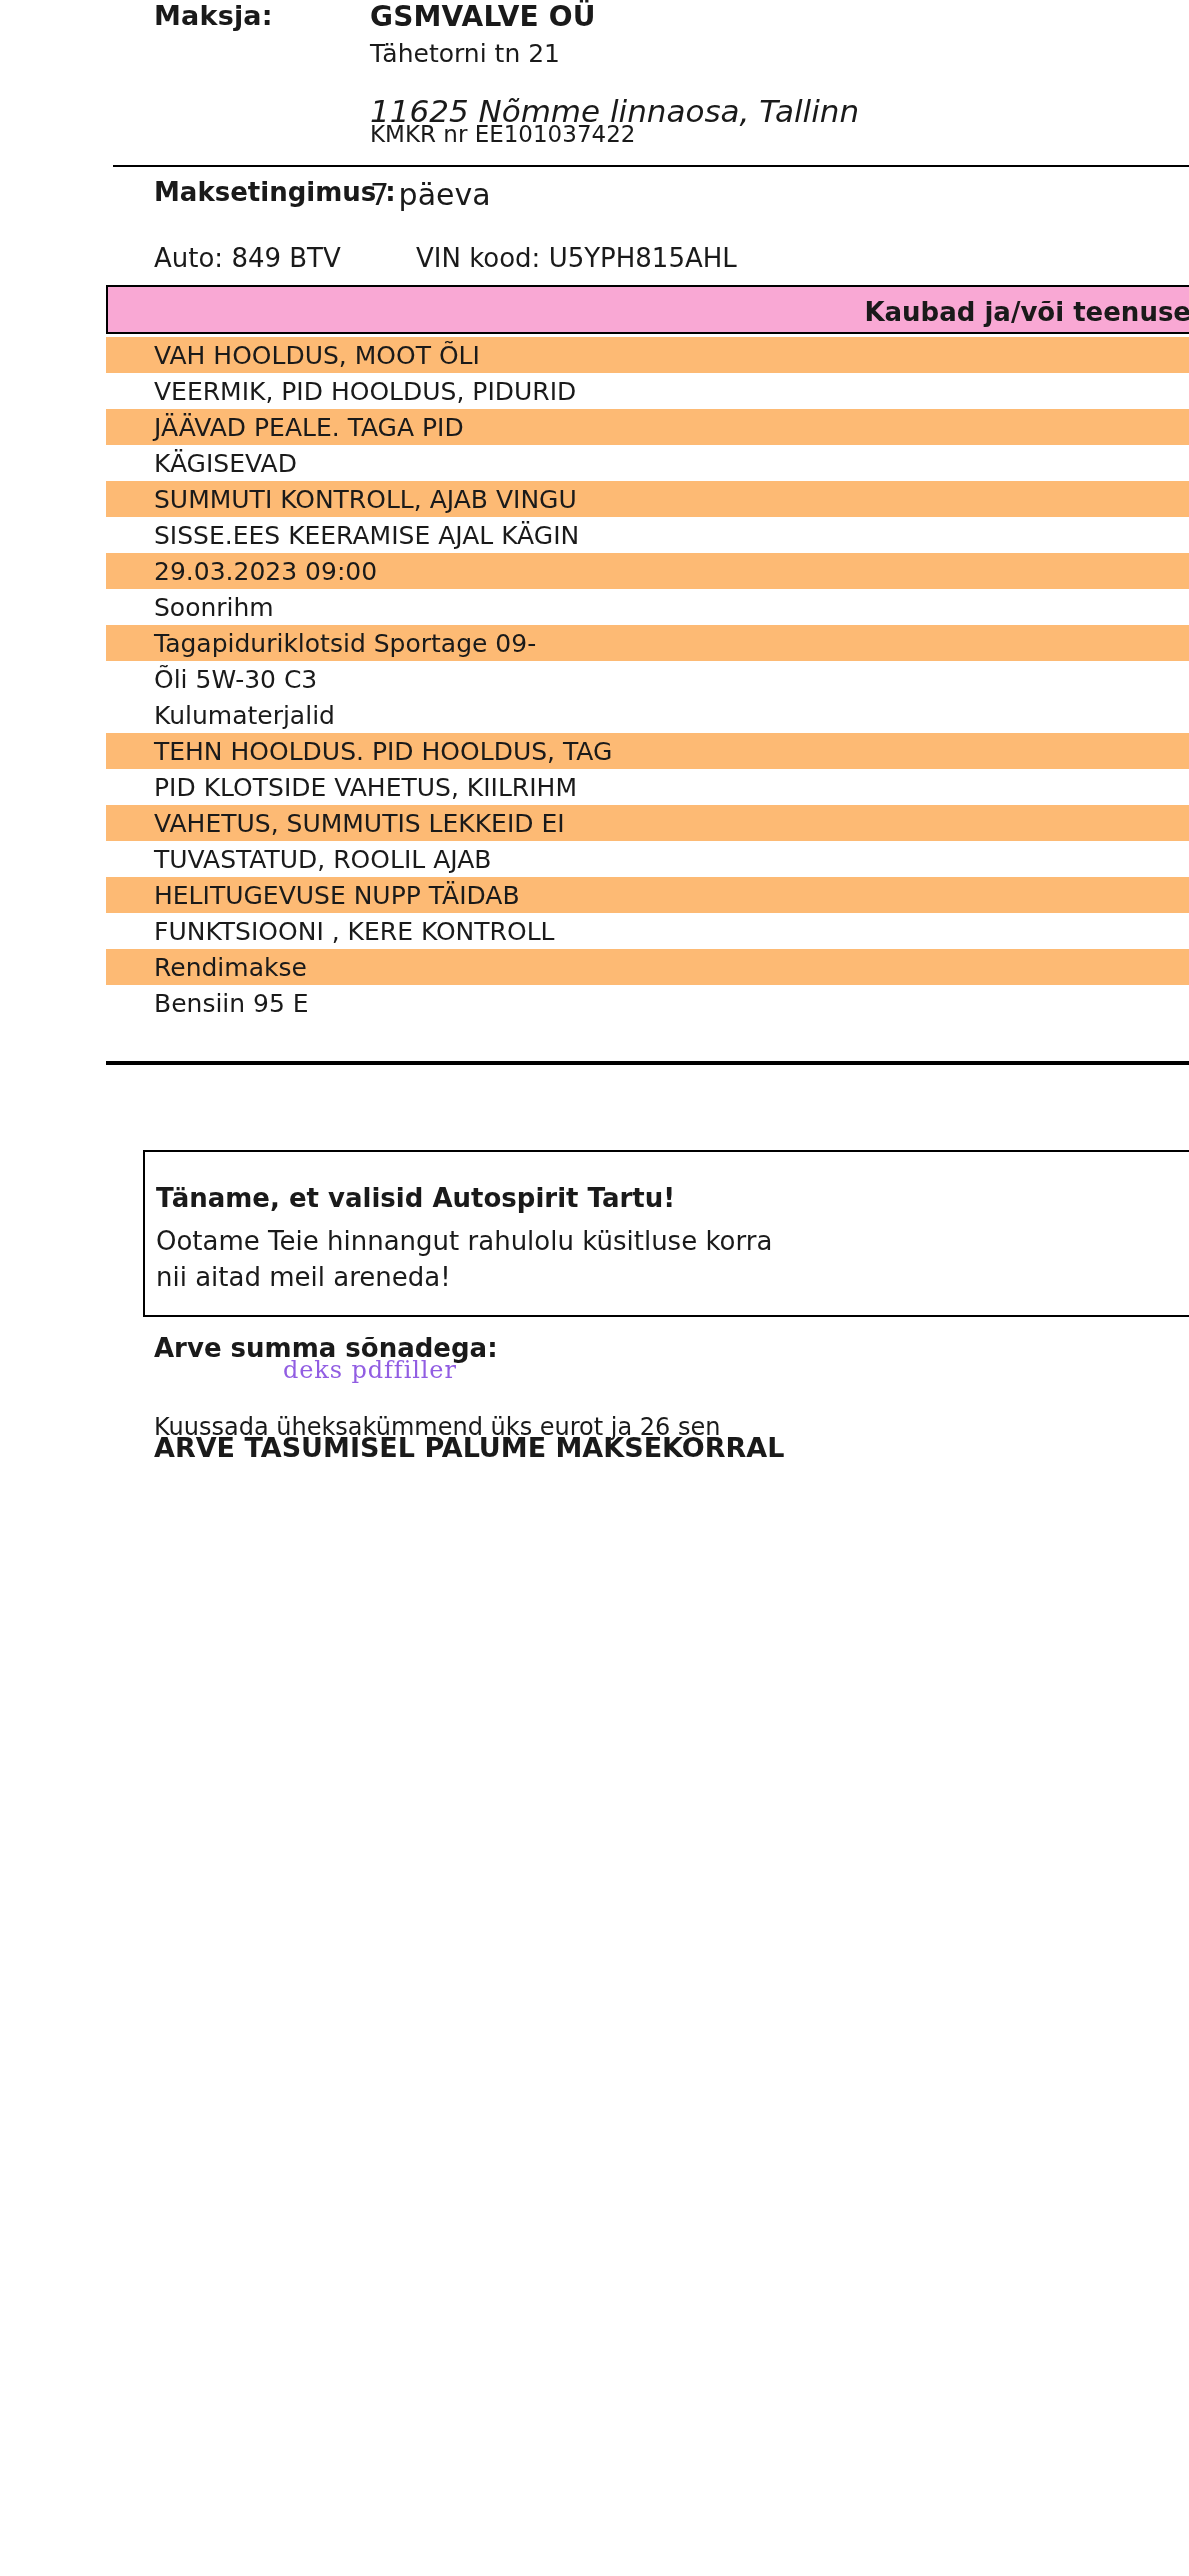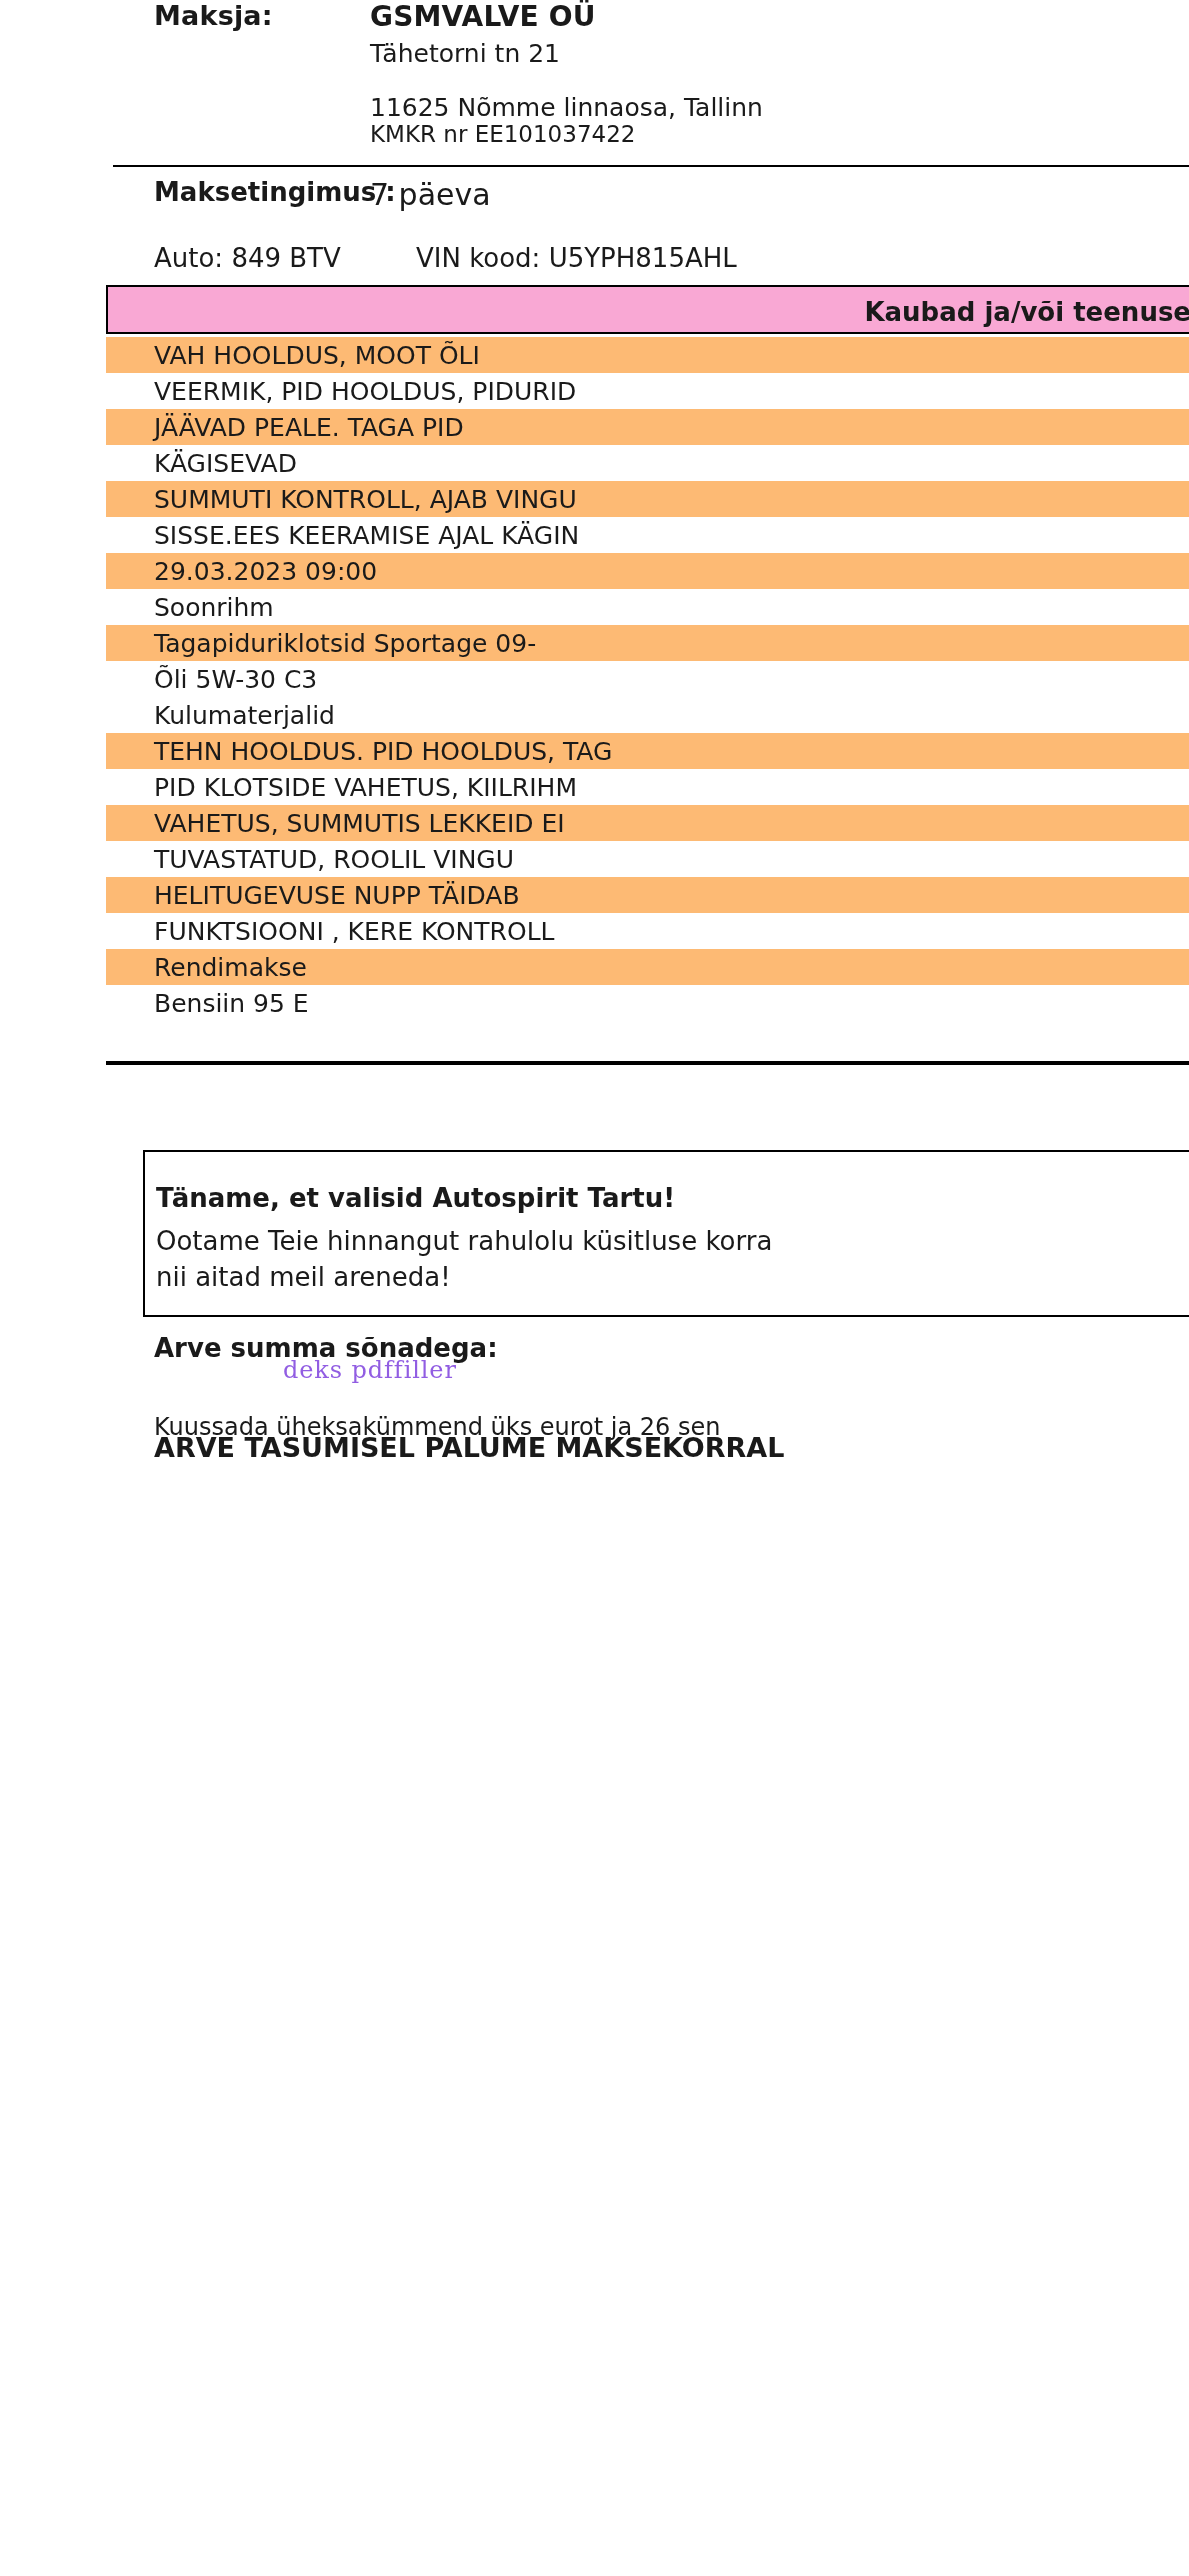--- a/index.html
+++ b/index.html
@@ -44,22 +44,23 @@
   .payer-line1 {
     position: absolute;
     left: 353px;
     top: 39px;
     font-size: 25px;
   }
   .payer-line2 {
     position: absolute;
     left: 353px;
     top: 93px;
-    font-size: 25px;
-    white-space: nowrap;
+    font-size: 31px;
+    white-space: nowrap;
+    font-style: italic;
   }
   .payer-line3 {
     position: absolute;
     left: 353px;
     top: 121px;
     font-size: 23px;
     white-space: nowrap;
   }
 
   
@@ -286,21 +287,21 @@
       <div class="row alt">
         <div class="row-text">TEHN HOOLDUS. PID HOOLDUS, TAG</div>
       </div>
       <div class="row">
         <div class="row-text">PID KLOTSIDE VAHETUS, KIILRIHM</div>
       </div>
       <div class="row alt">
         <div class="row-text">VAHETUS, SUMMUTIS LEKKEID EI</div>
       </div>
       <div class="row">
-        <div class="row-text">TUVASTATUD, ROOLIL VINGU</div>
+        <div class="row-text">TUVASTATUD, ROOLIL AJAB</div>
       </div>
       <div class="row alt">
         <div class="row-text">HELITUGEVUSE NUPP TÄIDAB</div>
       </div>
       <div class="row">
         <div class="row-text">FUNKTSIOONI , KERE KONTROLL</div>
       </div>
       <div class="row alt">
         <div class="row-text">Rendimakse</div>
       </div>

